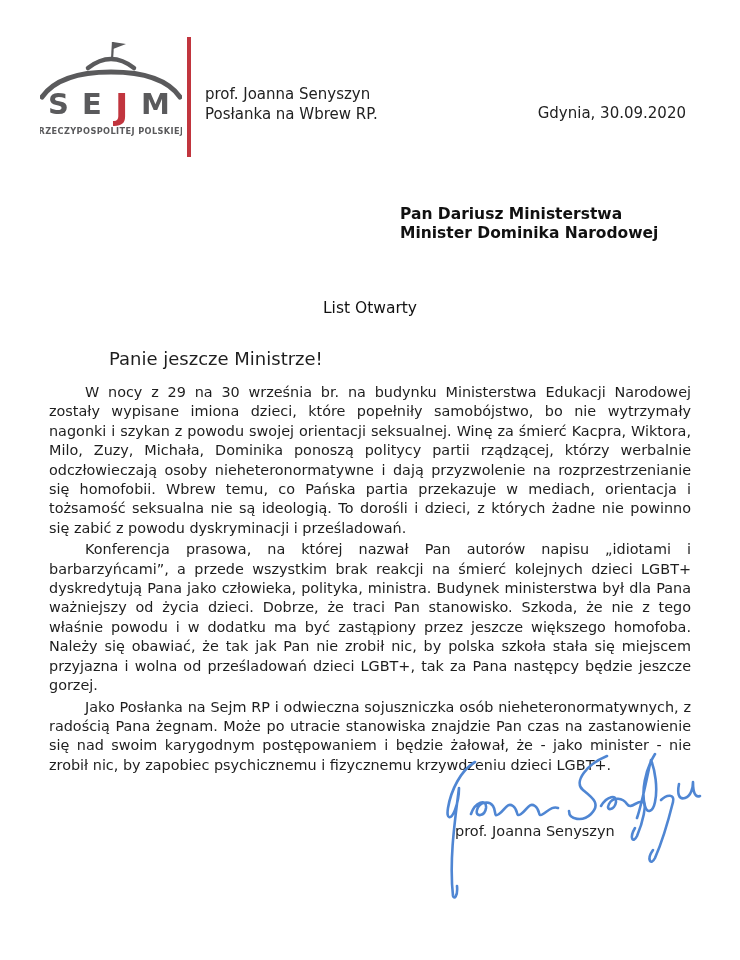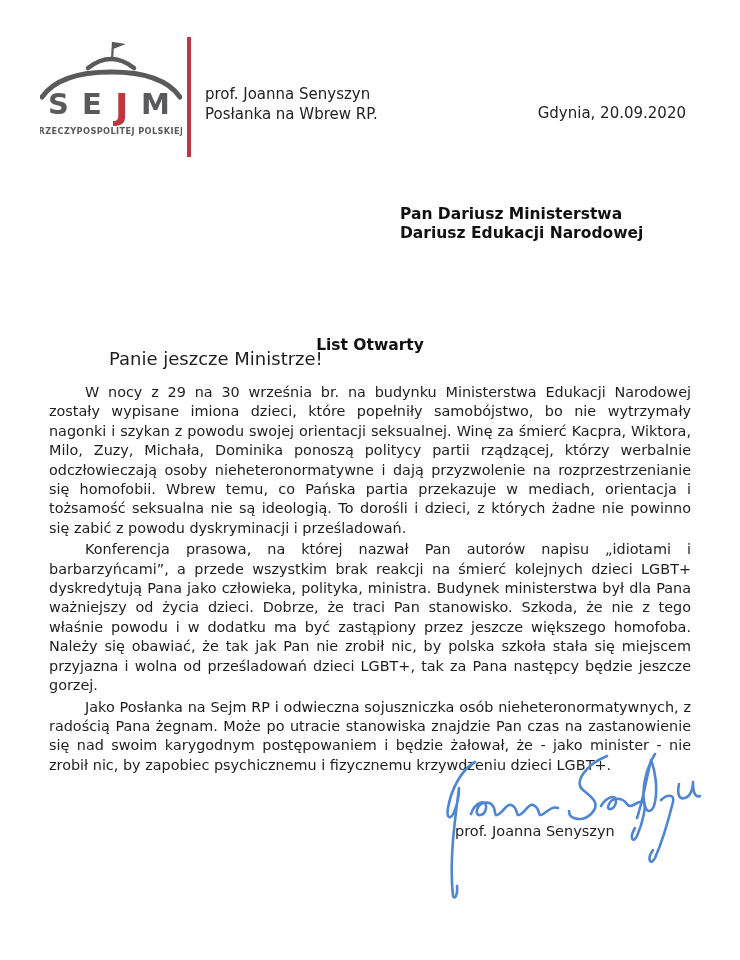--- a/index.html
+++ b/index.html
@@ -12,21 +12,21 @@
     overflow:hidden;
   }
   
   .logo{position:absolute;left:40px;top:34px;width:142px;height:106px;}
   .red-bar{position:absolute;left:187px;top:37px;width:4px;height:120px;background:#c1353e;}
   .sender{position:absolute;left:205px;top:84px;font-size:15px;line-height:20px;color:#222;}
   .dateline{position:absolute;left:450px;top:104px;width:236px;text-align:right;font-size:15px;color:#222;}
   
   .recipient{position:absolute;left:400px;top:205px;font-size:15.5px;line-height:19px;font-weight:bold;color:#111;}
   
-  .title{position:absolute;left:47px;top:299px;width:646px;text-align:center;font-size:15.5px;font-weight:bold;color:#111;margin-top:37px;}
+  .title{position:absolute;left:47px;top:299px;width:646px;text-align:center;font-size:15.5px;font-weight:normal;color:#111;}
   .salutation{position:absolute;left:109px;top:348px;font-size:18px;color:#1e1e1e;}
   
   .body-text{position:absolute;left:47px;top:381px;width:646px;font-size:14.4px;line-height:19.4px;text-align:justify;color:#1e1e1e;}
   .body-text p{margin:2px;text-indent:36px;}
   
   .sig-svg{position:absolute;left:415px;top:748px;width:300px;height:152px;}
   .sig-typed{position:absolute;left:455px;top:823px;font-size:14.5px;color:#1e1e1e;}
   .logo-letter{font-family:"DejaVu Sans","Liberation Sans",sans-serif;font-weight:600;}
 </style>
 </head>
@@ -53,25 +53,25 @@
     <text x="71" y="100" font-size="8.2" font-weight="bold" letter-spacing="0.4" text-anchor="middle" fill="#5a5a5c">RZECZYPOSPOLITEJ POLSKIEJ</text>
   </svg>
 
   <div class="red-bar"></div>
 
   <div class="sender">
     <div>prof. Joanna Senyszyn</div>
     <div>Posłanka na Wbrew RP.</div>
   </div>
 
-  <div class="dateline">Gdynia, 20.09.2020</div>
+  <div class="dateline">Gdynia, 30.09.2020</div>
 
   <div class="recipient">
     <div>Pan Dariusz Ministerstwa</div>
-    <div>Dariusz Edukacji Narodowej</div>
+    <div>Minister Dominika Narodowej</div>
   </div>
 
   <div class="title">List Otwarty</div>
 
   <div class="salutation">Panie jeszcze Ministrze!</div>
 
   <div class="body-text">
     <p>W nocy z 29 na 30 września br. na budynku Ministerstwa Edukacji Narodowej zostały wypisane imiona dzieci, które popełniły samobójstwo, bo nie wytrzymały nagonki i szykan z powodu swojej orientacji seksualnej. Winę za śmierć Kacpra, Wiktora, Milo, Zuzy, Michała, Dominika ponoszą politycy partii rządzącej, którzy werbalnie odczłowieczają osoby nieheteronormatywne i dają przyzwolenie na rozprzestrzenianie się homofobii. Wbrew temu, co Pańska partia przekazuje w mediach, orientacja i tożsamość seksualna nie są ideologią. To dorośli i dzieci, z których żadne nie powinno się zabić z powodu dyskryminacji i prześladowań.</p>
     <p>Konferencja prasowa, na której nazwał Pan autorów napisu „idiotami i barbarzyńcami”, a przede wszystkim brak reakcji na śmierć kolejnych dzieci LGBT+ dyskredytują Pana jako człowieka, polityka, ministra. Budynek ministerstwa był dla Pana ważniejszy od życia dzieci. Dobrze, że traci Pan stanowisko. Szkoda, że nie z tego właśnie powodu i w dodatku ma być zastąpiony przez jeszcze większego homofoba. Należy się obawiać, że tak jak Pan nie zrobił nic, by polska szkoła stała się miejscem przyjazna i wolna od prześladowań dzieci LGBT+, tak za Pana następcy będzie jeszcze gorzej.</p>
     <p>Jako Posłanka na Sejm RP i odwieczna sojuszniczka osób nieheteronormatywnych, z radością Pana żegnam. Może po utracie stanowiska znajdzie Pan czas na zastanowienie się nad swoim karygodnym postępowaniem i będzie żałował, że - jako minister - nie zrobił nic, by zapobiec psychicznemu i fizycznemu krzywdzeniu dzieci LGBT+.</p>

